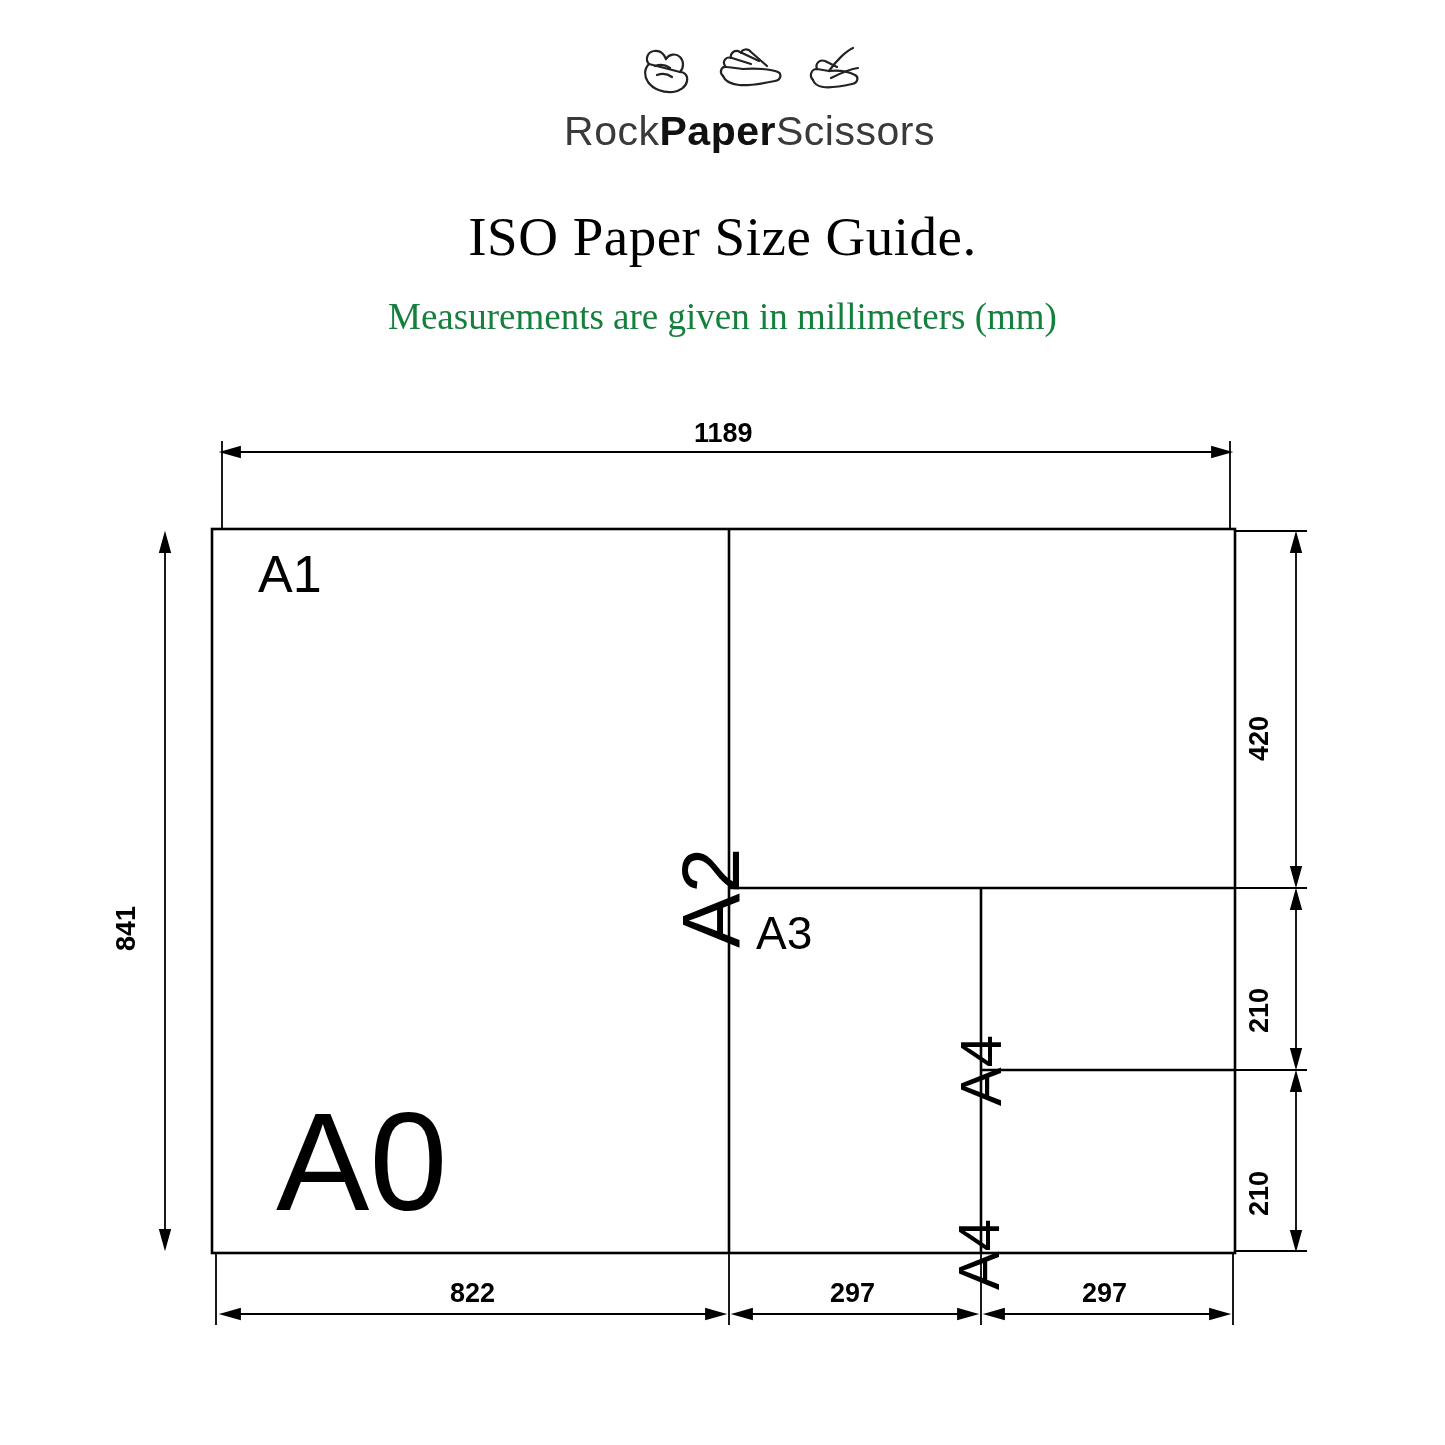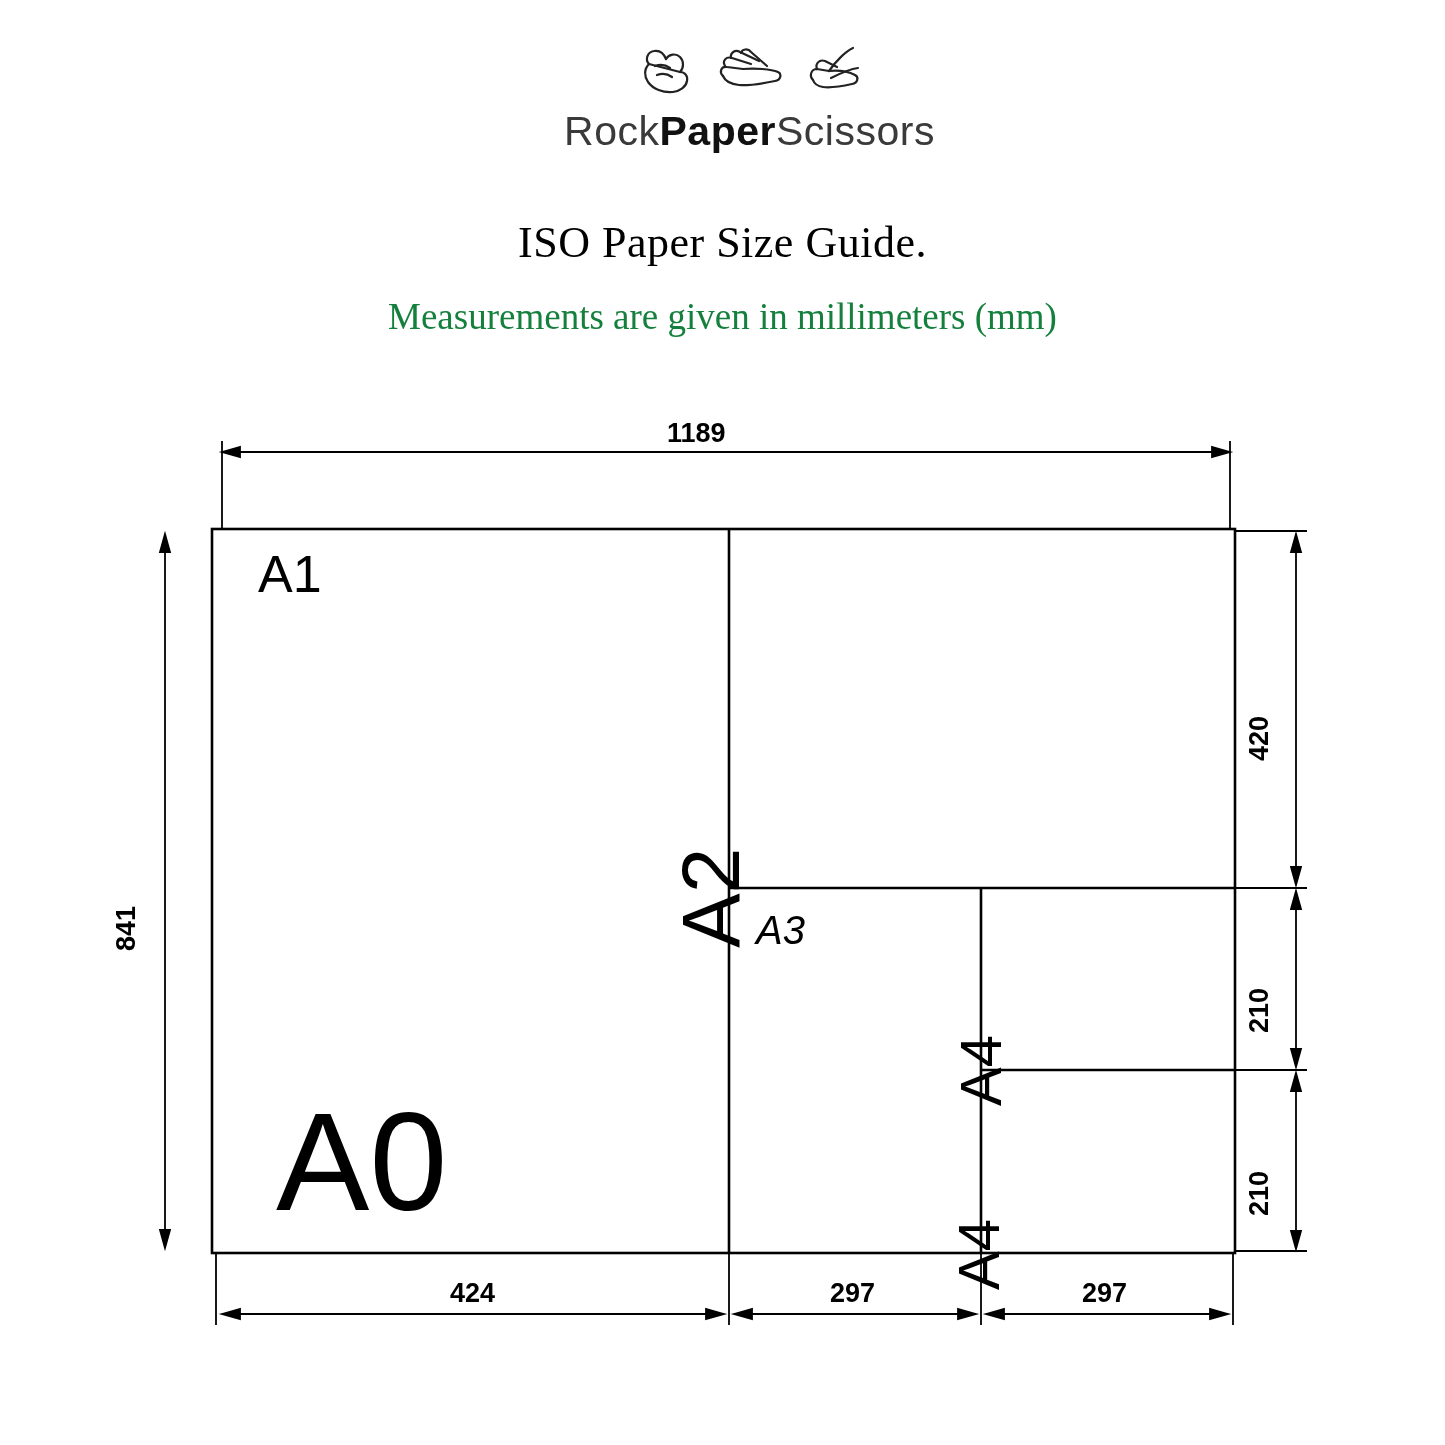--- a/index.html
+++ b/index.html
@@ -45,24 +45,23 @@
   #brand-name .bold  { font-weight: 700; color: #111; }
 
   
   #title {
     position: absolute;
     top: 205px;
     left: 0;
     width: 100%;
     text-align: center;
     font-family: "Liberation Serif", serif;
-    font-size: 44px;
+    font-size: 55px;
     letter-spacing: 0.5px;
     color: #000;
-    margin-top: 12px;
   }
   #subtitle {
     position: absolute;
     top: 295px;
     left: 0;
     width: 100%;
     text-align: center;
     font-family: "Liberation Serif", serif;
     font-size: 37px;
     color: #15803d;
@@ -209,35 +208,35 @@
     <line x1="986" y1="1314" x2="1228" y2="1314"></line>
     <polygon points="986,1314 1004,1309 1004,1319"></polygon>
     <polygon points="1228,1314 1210,1309 1210,1319"></polygon>
   </g>
 </svg>
 
 <div class="sheet-label" style="left:258px; top:548px; font-size:52px;">A1</div>
 
 <div class="sheet-label rot90" style="left:752px; top:866px; font-size:82px;">A2</div>
 
-<div class="sheet-label" style="left:756px; top:910px; font-size:40px;font-style:italic;">A3</div>
+<div class="sheet-label" style="left:756px; top:910px; font-size:46px;">A3</div>
 
 <div class="sheet-label rot90" style="left:1010px; top:1048px; font-size:58px;">A4</div>
 
 <div class="sheet-label rot90" style="left:1008px; top:1232px; font-size:58px;">A4</div>
 
 <div class="sheet-label" style="left:248px; top:1092px; font-size:140px;margin-left:28px;">A0</div>
 
-<div class="dim-text" style="left:667px; top:418px;text-align:right;">1189</div>
+<div class="dim-text" style="left:694px; top:418px;text-align:right;">1189</div>
 
 <div class="dim-text vert" style="left:142px; top:920px;">841</div>
 
 <div class="dim-text vert" style="left:1275px; top:730px;">420</div>
 
 <div class="dim-text vert" style="left:1275px; top:1002px;">210</div>
 
 <div class="dim-text vert" style="left:1275px; top:1185px;">210</div>
 
-<div class="dim-text" style="left:450px; top:1278px;">424</div>
+<div class="dim-text" style="left:450px; top:1278px;">822</div>
 
 <div class="dim-text" style="left:830px; top:1278px;">297</div>
 
 <div class="dim-text" style="left:1082px; top:1278px;">297</div>
 
 </body></html>

